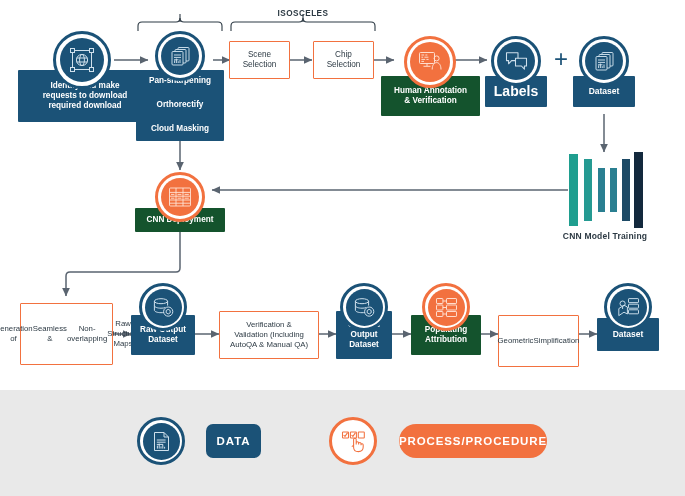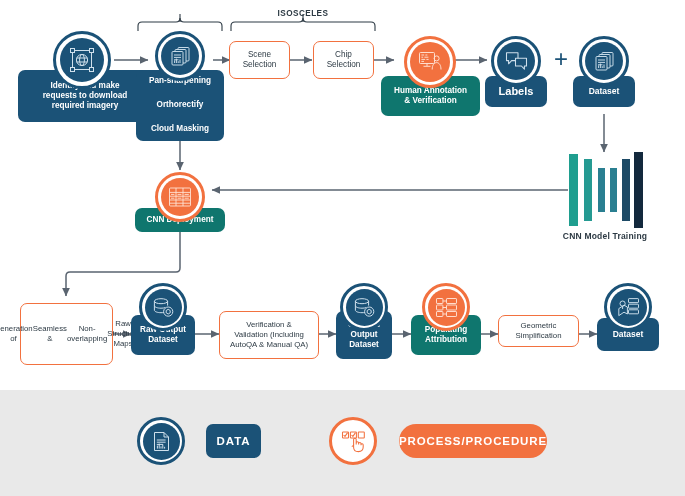--- a/index.html
+++ b/index.html
@@ -8,24 +8,24 @@
        -webkit-font-smoothing:antialiased;}
 
   .canvas{position:absolute;left:0;top:0;width:685px;height:496px;}
   .layer{position:absolute;left:0;top:0;width:685px;height:496px;pointer-events:none;}
 
   
   .node{position:absolute;box-sizing:border-box;}
 
   
   .pill{position:absolute;box-sizing:border-box;display:flex;align-items:center;
-        justify-content:center;text-align:center;border-radius:7px;
+        justify-content:center;text-align:center;border-radius:1px;
         line-height:1.25;}
   .pill-blue{background:#1B5277;color:#ffffff;font-weight:700;}
-  .pill-orange{background:#0f766e;color:#ffffff;font-weight:700;}
+  .pill-orange{background:#14532d;color:#ffffff;font-weight:700;}
   .pill-outline{background:#ffffff;border:1.4px solid #F2713F;color:#2d3a44;font-weight:400;}
 
   
   .medal{position:absolute;border-radius:50%;background:#ffffff;
          box-sizing:border-box;display:flex;align-items:center;justify-content:center;}
   .medal-blue{border:3px solid #1B5277;}
   .medal-orange{border:3px solid #F2713F;}
   .medal-inner{border-radius:50%;display:flex;align-items:center;justify-content:center;
                box-sizing:border-box;}
   .medal-inner-blue{background:#1B5277;}
@@ -108,21 +108,21 @@
     </g>
   </svg>
 
   <div class="bracket-label" style="left:253px;top:9px;width:100px;">
     <div>ISOSCELES</div>
   </div>
 
   <div class="pill pill-blue" style="left:18px;top:70px;width:134px;height:52px;font-size:8.2px;flex-direction:column;">
     <span>Identify and make</span>
     <span>requests to download</span>
-    <span>required imagery</span>
+    <span>required download</span>
   </div>
   <div class="medal medal-blue" style="left:53px;top:31px;width:58px;height:58px;">
     <div class="medal-inner medal-inner-blue" style="width:44px;height:44px;">
       <svg width="26" height="26" viewBox="0 0 26 26">
         <g stroke="#cfe0ec" stroke-width="1" fill="none">
           <circle cx="13" cy="13" r="5.6"></circle>
           <ellipse cx="13" cy="13" rx="2.4" ry="5.6"></ellipse>
           <path d="M7.6,11 H18.4 M7.6,15 H18.4"></path>
           <rect x="1.5" y="1.5" width="4" height="4"></rect>
           <rect x="20.5" y="1.5" width="4" height="4"></rect>
@@ -174,21 +174,21 @@
           <rect x="1.5" y="2.5" width="15" height="11" rx="1"></rect>
           <path d="M9,13.5 V16 M5.5,16.3 H12.5"></path>
           <path d="M3.4,5 H6.2 M7.4,5 H9.4 M3.4,7.2 H5.2 M6.4,7.2 H10.4 M3.4,9.4 H7.2 M8.4,9.4 H10.6 M3.4,11.4 H6"></path>
           <circle cx="18.6" cy="8.4" r="2.5"></circle>
           <path d="M14.2,19.5 C14.2,14.9 16.2,12.6 18.6,12.6 C21,12.6 23,14.9 23,19.5"></path>
         </g>
       </svg>
     </div>
   </div>
 
-  <div class="pill pill-blue" style="left:485px;top:76px;width:62px;height:31px;font-size:11px;">
+  <div class="pill pill-blue" style="left:485px;top:76px;width:62px;height:31px;font-size:14px;">
     <span>Labels</span>
   </div>
   <div class="medal medal-blue" style="left:491px;top:36px;width:50px;height:50px;">
     <div class="medal-inner medal-inner-blue" style="width:38px;height:38px;">
       <svg width="23" height="21" viewBox="0 0 23 21">
         <g stroke="#cfe0ec" stroke-width="1.05" fill="none" stroke-linejoin="round">
           <path d="M1.5,1.8 H13 V9.6 H6.6 L3.6,12.8 V9.6 H1.5 Z"></path>
           <path d="M21.5,7.2 H10.5 V15 H16.4 L19.4,18.2 V15 H21.5 Z" fill="#1B5277"></path>
         </g>
       </svg>
@@ -313,21 +313,21 @@
           <rect x="1.5" y="14.5" width="6.4" height="5" rx="0.6"></rect>
           <rect x="11.5" y="1.5" width="10" height="5" rx="0.6"></rect>
           <rect x="11.5" y="8" width="10" height="5" rx="0.6"></rect>
           <rect x="11.5" y="14.5" width="10" height="5" rx="0.6"></rect>
           <path d="M7.9,4 H11.5 M7.9,10.5 H11.5 M7.9,17 H11.5"></path>
         </g>
       </svg>
     </div>
   </div>
 
-  <div class="pill pill-outline" style="left:498px;top:315px;width:81px;height:32px;font-size:7.8px;flex-direction:column;">
+  <div class="pill pill-outline" style="left:498px;top:315px;width:81px;height:52px;font-size:7.8px;flex-direction:row;">
     <span>Geometric</span>
     <span>Simplification</span>
   </div>
 
   <div class="pill pill-blue" style="left:597px;top:318px;width:62px;height:33px;font-size:8.5px;">
     <span>Dataset</span>
   </div>
   <div class="medal medal-blue" style="left:604px;top:283px;width:48px;height:48px;">
     <div class="medal-inner medal-inner-blue" style="width:37px;height:37px;">
       <svg width="23" height="21" viewBox="0 0 23 21">

